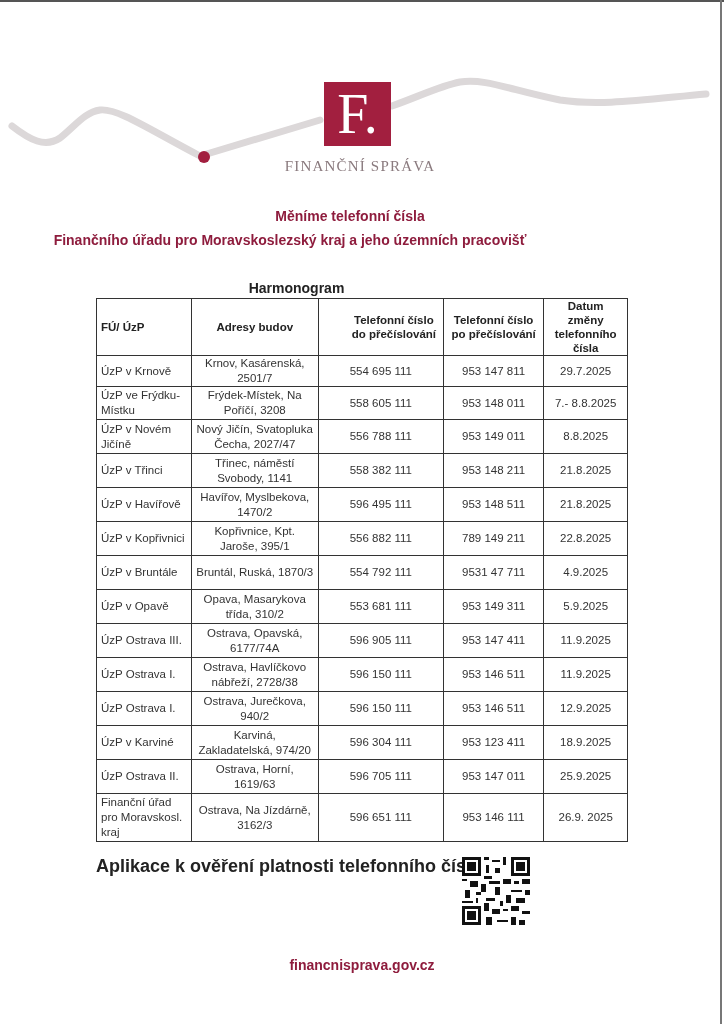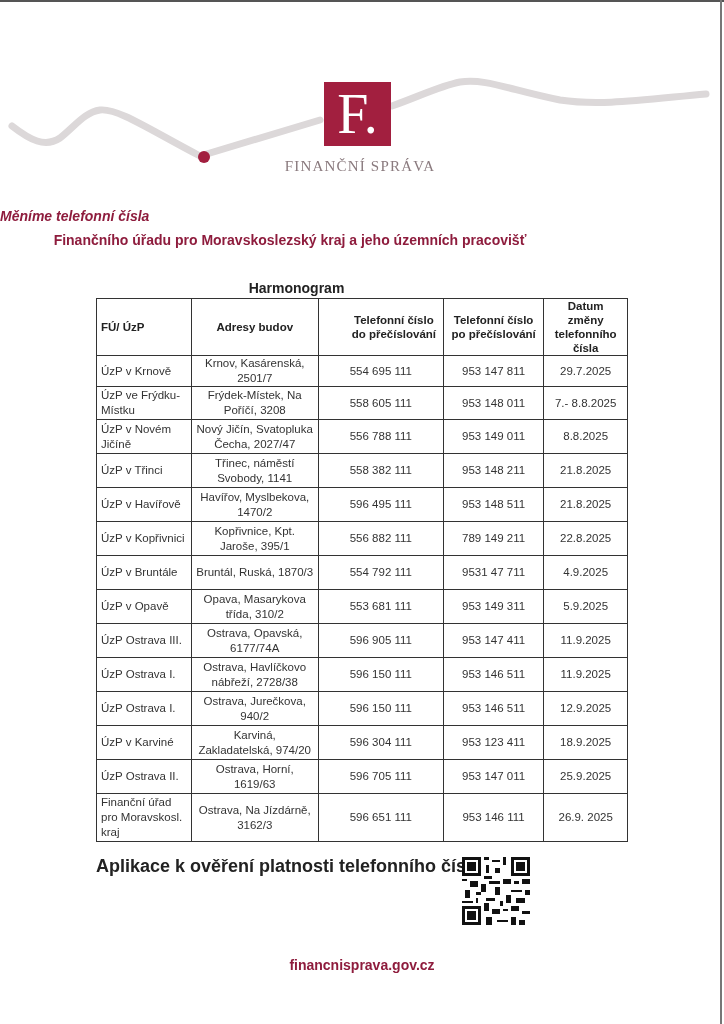--- a/index.html
+++ b/index.html
@@ -6,22 +6,22 @@
   body { width:724px; height:1024px; background:#fff; position:relative; overflow:hidden;
          font-family: "Liberation Sans", "DejaVu Sans", sans-serif; color:#222; }
   .edge-top { position:absolute; left:0; top:0; width:724px; height:2px; background:#555; }
   .edge-right { position:absolute; right:2px; top:0; width:2px; height:1024px; background:#777; }
   .wave { position:absolute; left:0; top:0; width:724px; height:200px; }
   .logo-box { position:absolute; left:324px; top:82px; width:67px; height:64px; background:#a21f3f;
               color:#fff; font-family:"Liberation Serif","DejaVu Serif",serif; font-size:56px; line-height:64px;
               text-align:center; }
   .logo-brand { position:absolute; left:272px; top:158px; width:176px; text-align:center;
                 font-family:"Liberation Serif","DejaVu Serif",serif; color:#8a7a7e; font-size:15px; letter-spacing:1.2px; }
-  .title1 { position:absolute; left:0; top:208px; width:700px; color:#8e1c3d;
-            font-weight:bold; font-size:14px;font-style:italic; }
+  .title1 { position:absolute; left:0; top:208px; width:700px; text-align:center; color:#8e1c3d;
+            font-weight:bold; font-size:14px; }
   .title2 { position:absolute; left:0; top:232px; width:580px; text-align:center; color:#8e1c3d;
             font-weight:bold; font-size:14px; }
   .harmono { position:absolute; left:0; top:280px; width:593px; text-align:center; font-weight:bold; font-size:14px; color:#222; }
   table { position:absolute; left:96px; top:298px; width:532px; border-collapse:collapse; font-size:11.5px; }
   th, td { border:1px solid #333; padding:0 4px; text-align:center; color:#333; }
   th { font-weight:bold; font-size:11.5px; height:50px; line-height:14px; color:#222; }
   td { line-height:15px; }
   td.name { text-align:left; }
   .app-label { position:absolute; left:96px; top:856px; font-weight:bold; font-size:18px; color:#222; }
   .qr { position:absolute; left:462px; top:857px; width:68px; height:68px; }

